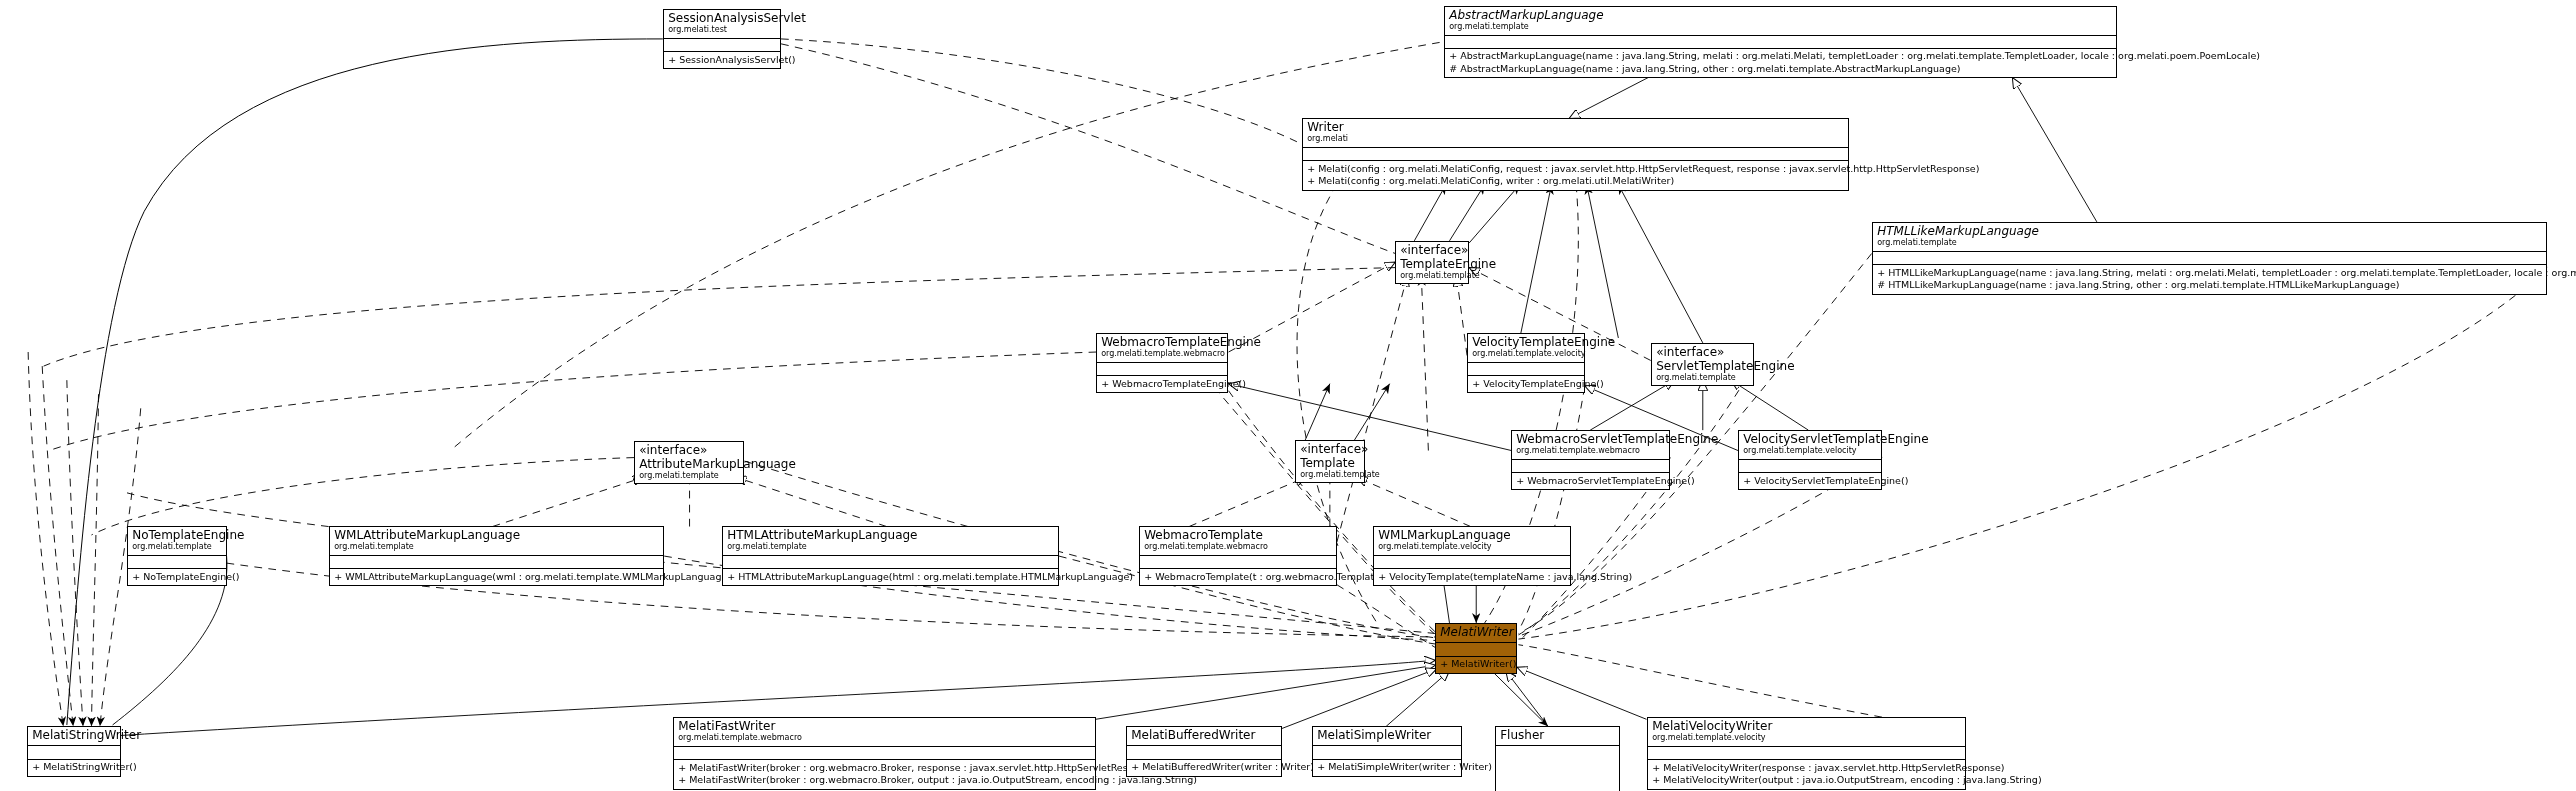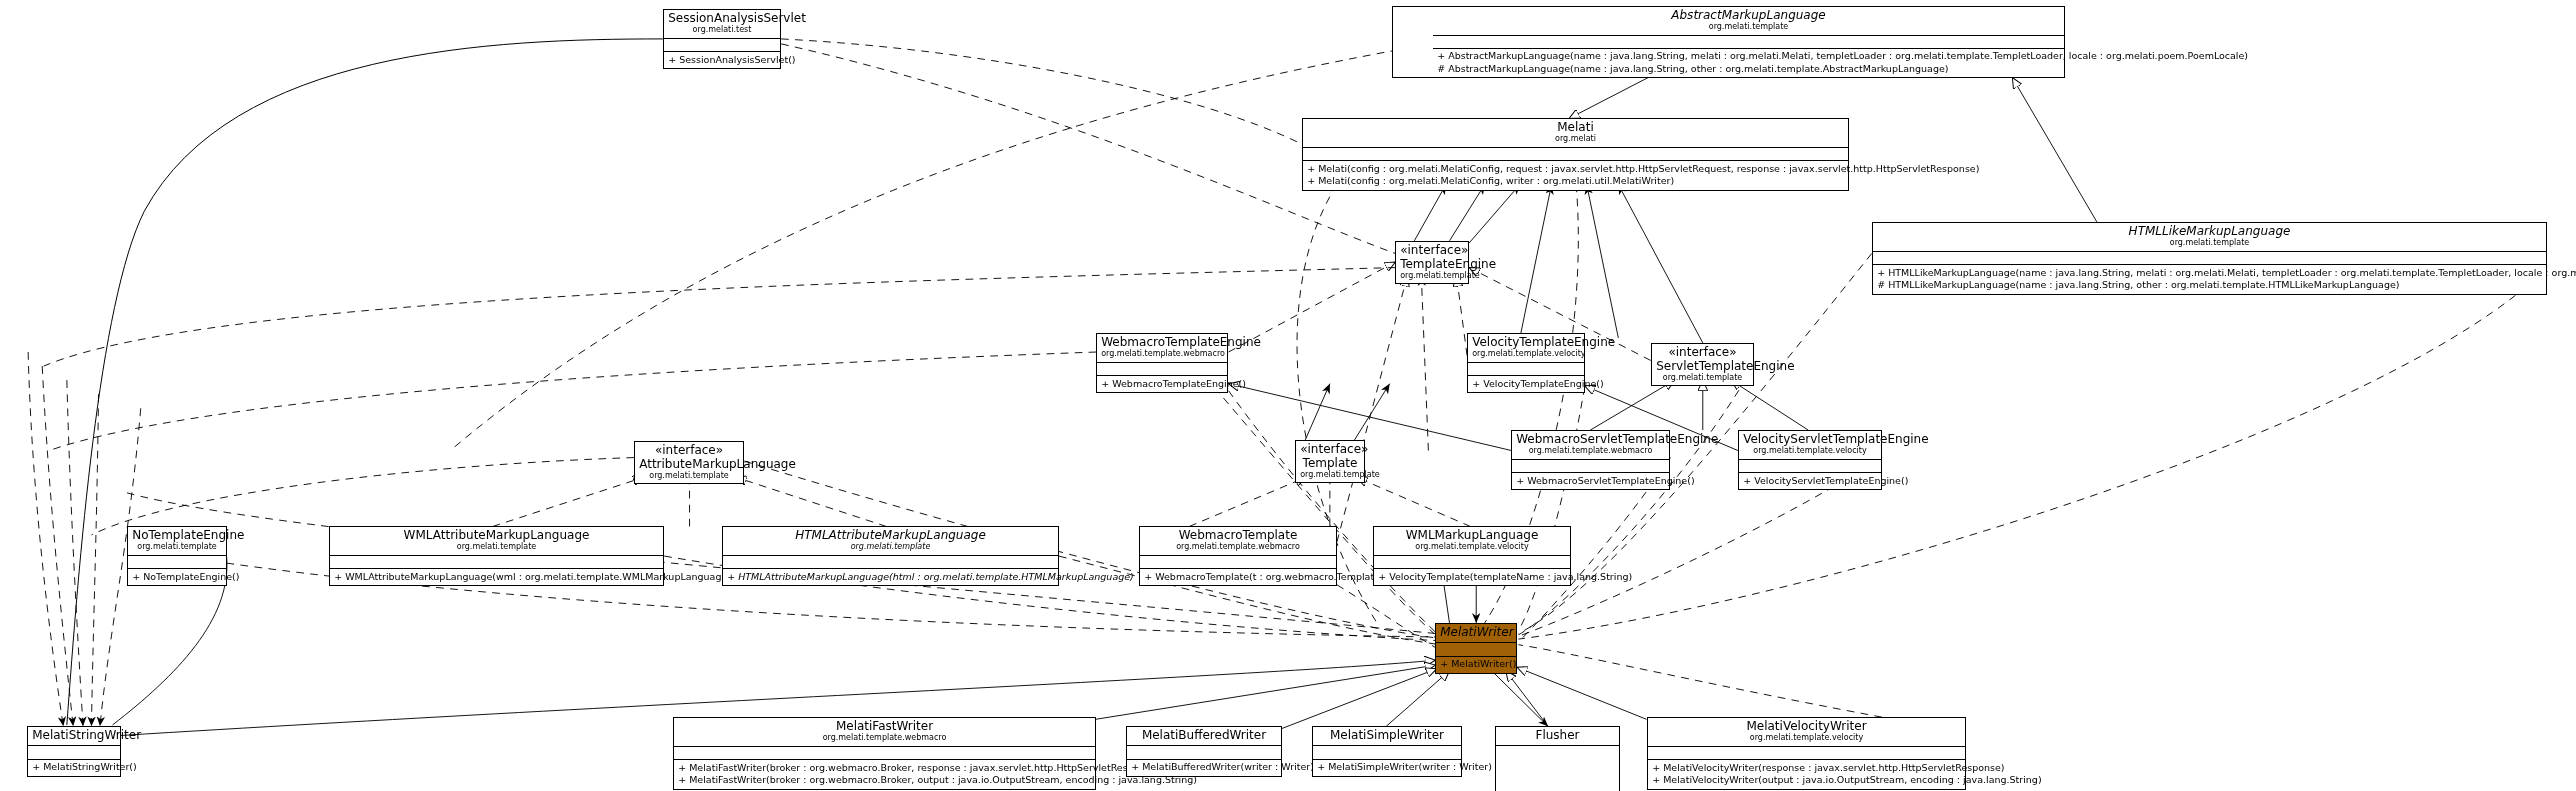--- a/index.html
+++ b/index.html
@@ -33,21 +33,21 @@
     display: flex;
     flex-direction: column;
     z-index: 5;
   }
   .uml-class.highlight {
     background: #ffffcc;
   }
   .compartment-head {
     box-sizing: border-box;
     padding: 2.1px 4.2px 2.8px 4.2px;
-    text-align: center;
+    text-align: left;
     line-height: 1.12;
     border-bottom: 1.4px solid #000000;
   }
   .stereotype {
     display: block;
     font-size: 12px;
     color: #000000;
   }
   .cls-name {
     display: block;
@@ -189,34 +189,34 @@
 <div class="uml-class" style="left: 663px; top: 9.1px; width: 118px; min-height: 58px;">
       <div class="compartment-head">
         <span class="cls-name">SessionAnalysisServlet</span>
         <span class="cls-pkg">org.melati.test</span>
       </div>
       <div class="compartment-attrs"></div>
       <div class="compartment-ops">
         <span class="op-line">+ SessionAnalysisServlet()</span>
       </div>
     </div>
-    <div class="uml-class" style="left: 1392px; top: 5.6px; width: 673px; min-height: 69px; padding-left: 40px;">
+    <div class="uml-class" style="left: 1444px; top: 5.6px; width: 673px; min-height: 69px;">
       <div class="compartment-head">
         <span class="cls-name abstract">AbstractMarkupLanguage</span>
         <span class="cls-pkg">org.melati.template</span>
       </div>
       <div class="compartment-attrs"></div>
       <div class="compartment-ops">
         <span class="op-line">+ AbstractMarkupLanguage(name : java.lang.String, melati : org.melati.Melati, templetLoader : org.melati.template.TempletLoader, locale : org.melati.poem.PoemLocale)</span>
         <span class="op-line"># AbstractMarkupLanguage(name : java.lang.String, other : org.melati.template.AbstractMarkupLanguage)</span>
       </div>
     </div>
     <div class="uml-class" style="left: 1302px; top: 118px; width: 547px; min-height: 65px;">
       <div class="compartment-head">
-        <span class="cls-name">Melati</span>
+        <span class="cls-name">Writer</span>
         <span class="cls-pkg">org.melati</span>
       </div>
       <div class="compartment-attrs"></div>
       <div class="compartment-ops">
         <span class="op-line">+ Melati(config : org.melati.MelatiConfig, request : javax.servlet.http.HttpServletRequest, response : javax.servlet.http.HttpServletResponse)</span>
         <span class="op-line">+ Melati(config : org.melati.MelatiConfig, writer : org.melati.util.MelatiWriter)</span>
       </div>
     </div>
     <div class="uml-class" style="left: 1872px; top: 222px; width: 675px; min-height: 68px;">
       <div class="compartment-head">
@@ -310,21 +310,21 @@
     <div class="uml-class" style="left: 329px; top: 526px; width: 335px; min-height: 58px;">
       <div class="compartment-head">
         <span class="cls-name">WMLAttributeMarkupLanguage</span>
         <span class="cls-pkg">org.melati.template</span>
       </div>
       <div class="compartment-attrs"></div>
       <div class="compartment-ops">
         <span class="op-line">+ WMLAttributeMarkupLanguage(wml : org.melati.template.WMLMarkupLanguage)</span>
       </div>
     </div>
-    <div class="uml-class" style="left: 722px; top: 526px; width: 337px; min-height: 58px; font-style: italic;">
+    <div class="uml-class" style="left: 722px; top: 526px; width: 337px; min-height: 58px;">
       <div class="compartment-head">
         <span class="cls-name">HTMLAttributeMarkupLanguage</span>
         <span class="cls-pkg">org.melati.template</span>
       </div>
       <div class="compartment-attrs"></div>
       <div class="compartment-ops">
         <span class="op-line">+ HTMLAttributeMarkupLanguage(html : org.melati.template.HTMLMarkupLanguage)</span>
       </div>
     </div>
     <div class="uml-class" style="left: 1091px; top: 526px; width: 198px; min-height: 58px; margin-left: 48px;">

